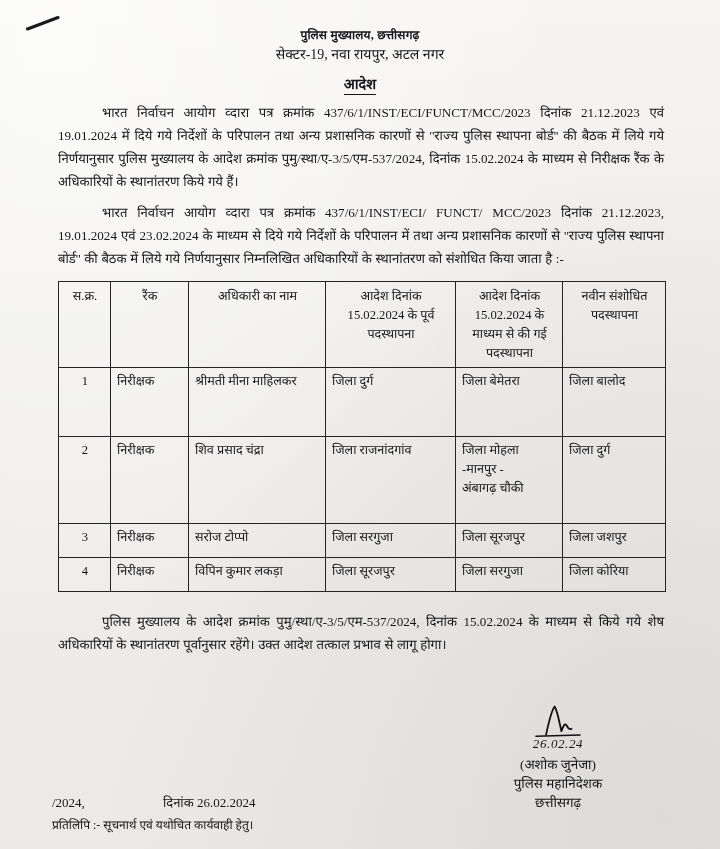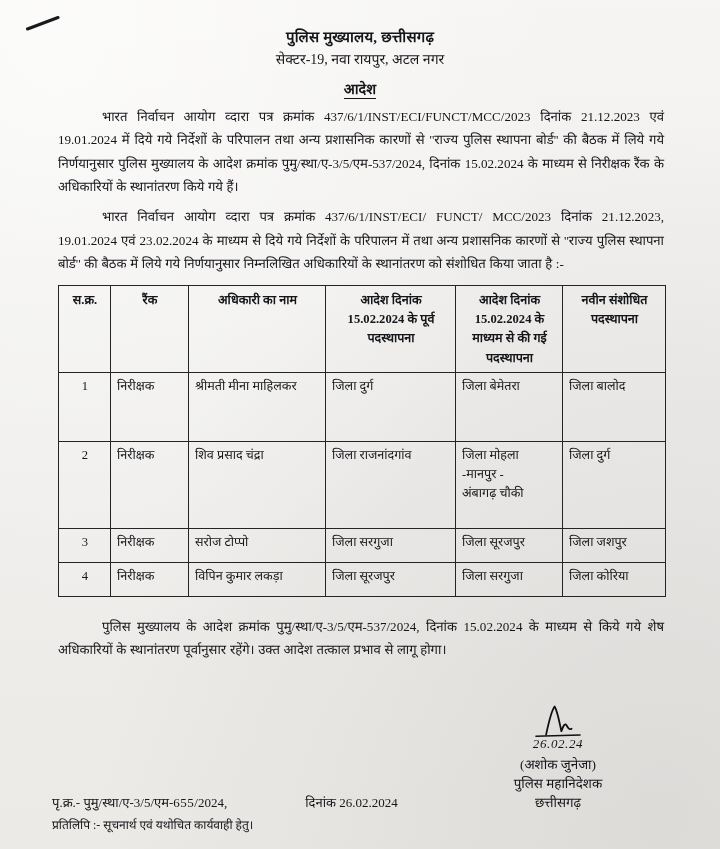--- a/index.html
+++ b/index.html
@@ -43,21 +43,21 @@
     height: 16px;
     z-index: 2;
   }
 
   
   .doc-header {
     text-align: center;
     padding-top: 26px;
   }
   .org-line1 {
-    font-size: 15px;
+    font-size: 12px;
     font-weight: 700;
     letter-spacing: 0.2px;
     line-height: 1.5;
   }
   .org-line2 {
     font-size: 14px;
     font-weight: 400;
     line-height: 1.6;
   }
   .order-title {
@@ -102,21 +102,21 @@
   table.transfer-table th,
   table.transfer-table td {
     border: 1.15px solid #242428;
     padding: 4px 5px 4px 6px;
     vertical-align: top;
     line-height: 1.52;
     font-weight: 400;
   }
   table.transfer-table thead th {
     text-align: center;
-    font-weight: 700;
+    font-weight: 400;
     height: 74px;
     vertical-align: top;
     padding-top: 5px;
   }
   table.transfer-table thead th.h-name { }
   col.c-sno   { width: 52px; }
   col.c-rank  { width: 78px; }
   col.c-name  { width: 137px; }
   col.c-prev  { width: 130px; }
   col.c-mid   { width: 107px; }
@@ -273,20 +273,19 @@
       <path d="M34 38 L86 36.5" stroke="#101013" stroke-width="1.6" fill="none" stroke-linecap="round"></path>
     </svg>
     <div class="sig-date">26.02.24</div>
     <div class="sig-name">(अशोक जुनेजा)</div>
     <div class="sig-desig">पुलिस महानिदेशक</div>
     <div class="sig-state">छत्तीसगढ़</div>
   </div>
 
   <div class="doc-footer">
     <div class="footer-row">
-      <span class="f-left"><span>पृ.क्र.- पुमु/स्था/ए-3/5/एम-</span><span class="hand-num">655</span></span>
       <span class="f-mid">/2024,</span>
       <span class="f-right">दिनांक 26.02.2024</span>
     </div>
     <div class="footer-note">प्रतिलिपि :- सूचनार्थ एवं यथोचित कार्यवाही हेतु।</div>
   </div>
 
 </div>
 
 </body></html>

